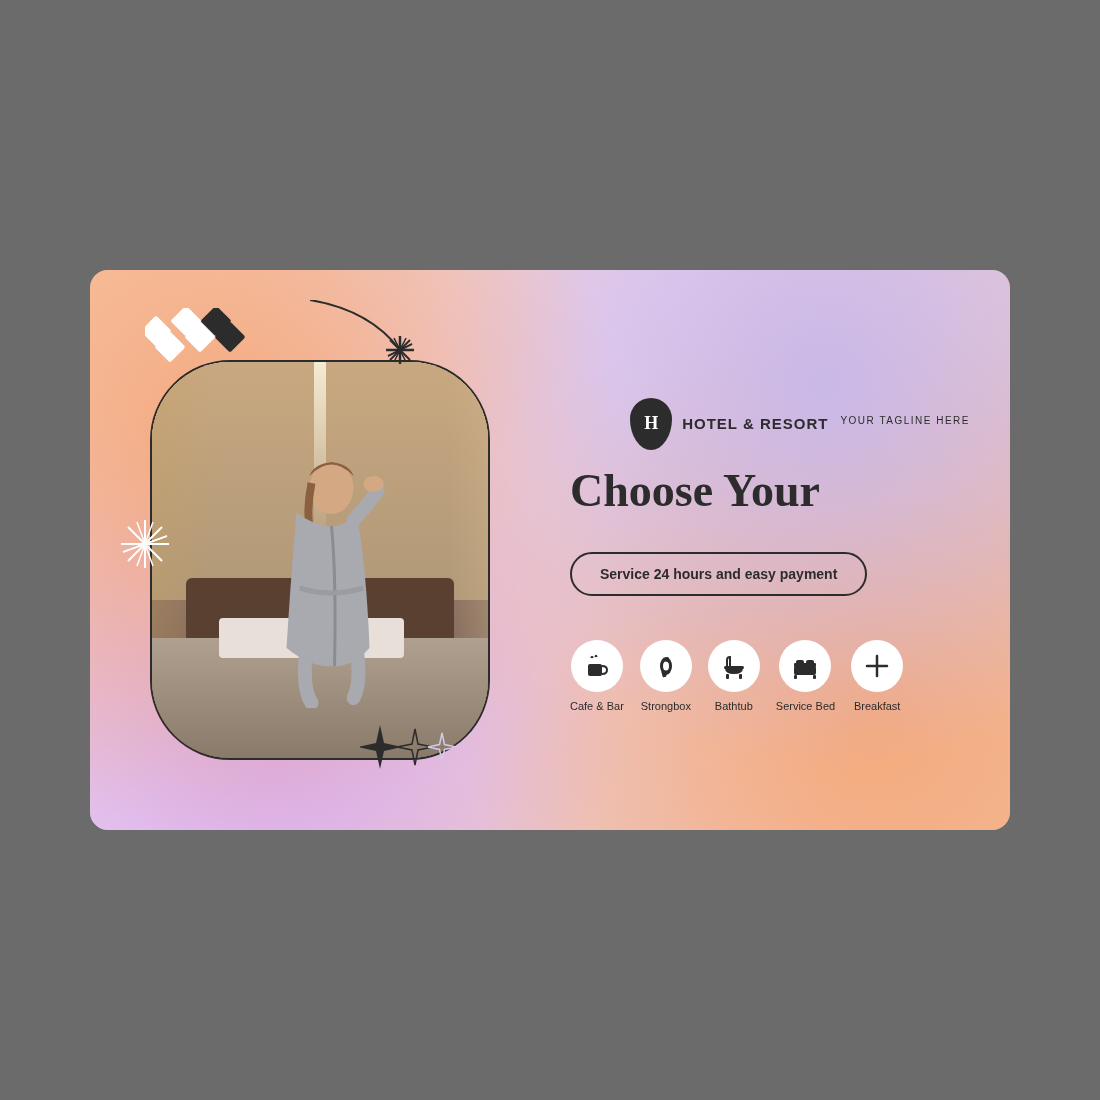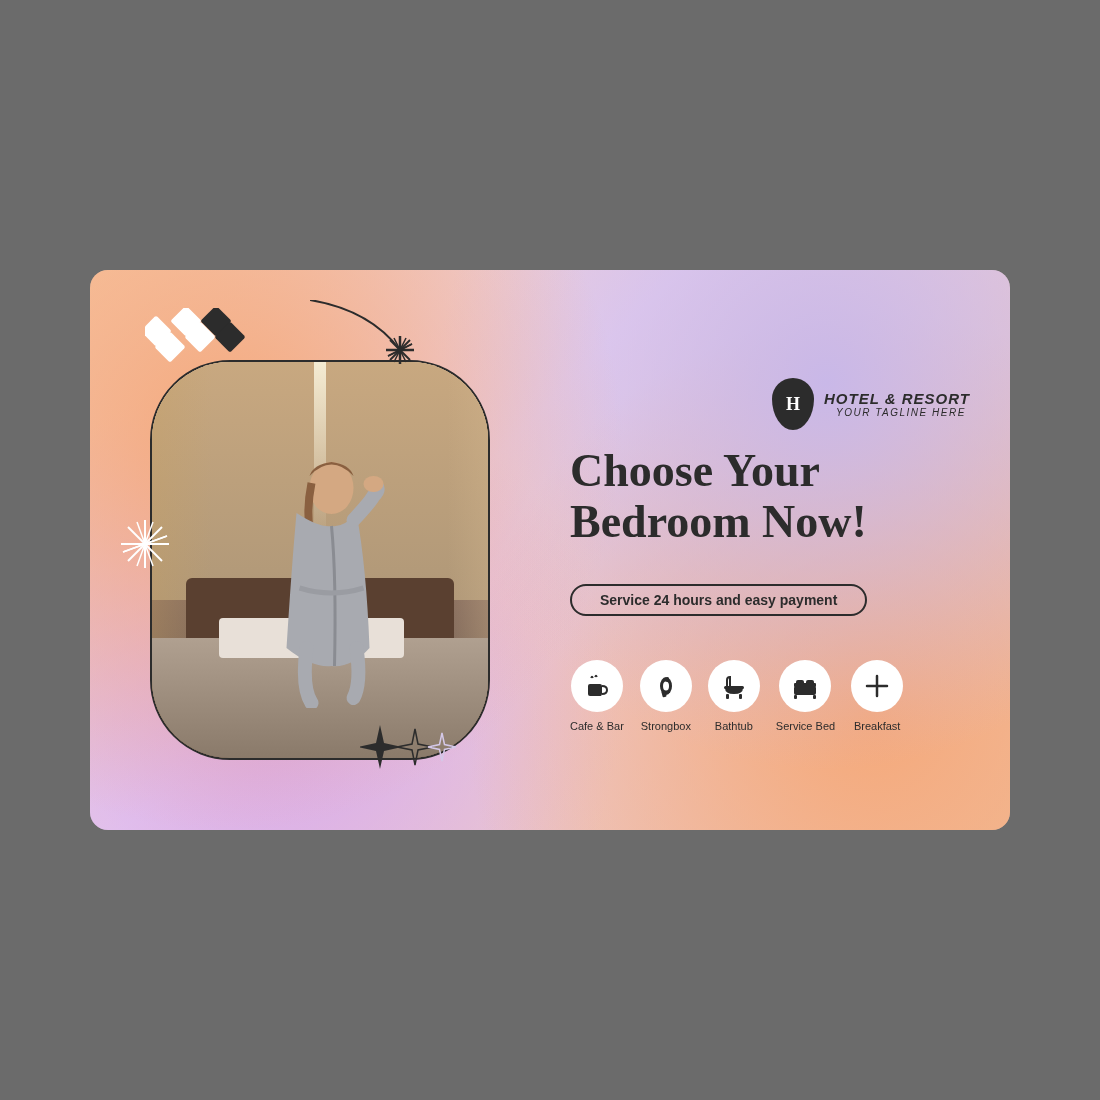--- a/index.html
+++ b/index.html
@@ -141,22 +141,21 @@
       align-items: center;
       justify-content: center;
       color: white;
       font-size: 18px;
       font-weight: bold;
       font-family: serif;
     }
 
     .logo-text-block {
       display: flex;
-      flex-direction: column;
-      font-style: italic;
+      flex-direction: row;
     }
 
     .logo-title {
       font-size: 15px;
       font-weight: bold;
       color: #2c2c2c;
       letter-spacing: 1px;
       font-family: Arial, sans-serif;
     }
 
@@ -176,21 +175,21 @@
       line-height: 1.1;
       margin-bottom: 36px;
       font-family: Georgia, 'Times New Roman', serif;
     }
 
     
     .service-btn {
       border: 2px solid #2c2c2c;
       background: transparent;
       border-radius: 50px;
-      padding: 6px 28px;
+      padding: 12px 28px;
       font-size: 14px;
       font-weight: bold;
       color: #2c2c2c;
       cursor: pointer;
       margin-bottom: 44px;
       font-family: Arial, sans-serif;
       white-space: nowrap;
     }
 
     
@@ -347,21 +346,20 @@
         <span>H</span>
       </div>
       <div class="logo-text-block">
         <span class="logo-title">HOTEL &amp; RESORT</span>
         <span class="logo-tagline">YOUR TAGLINE HERE</span>
       </div>
     </div>
 
     <div class="main-heading">
       <span>Choose Your</span><br>
-      <span>Bedroom Now!</span>
     </div>
 
     <button class="service-btn">Service 24 hours and easy payment</button>
 
     <div class="amenities-row">
 
       <div class="amenity-item">
         <div class="amenity-icon-circle">
           <svg width="28" height="28" viewBox="0 0 28 28" fill="none">
             <rect x="5" y="12" width="14" height="12" rx="2" fill="#2c2c2c"></rect>

